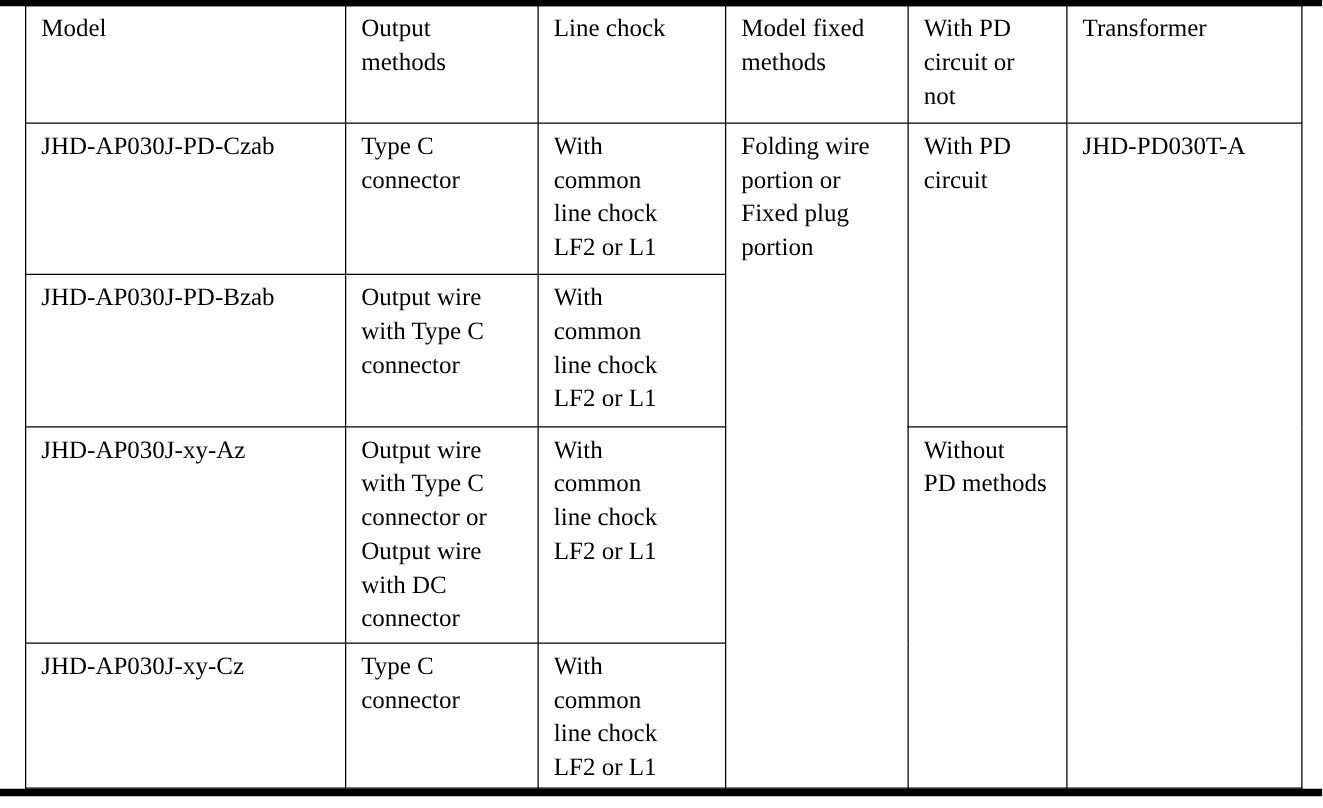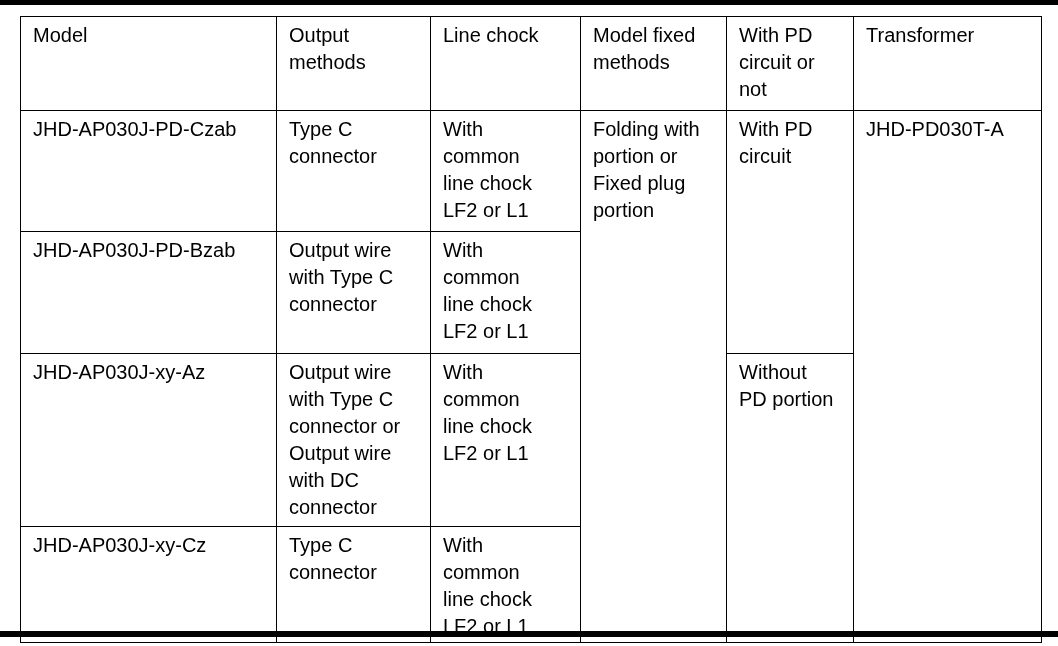--- a/index.html
+++ b/index.html
@@ -21,24 +21,25 @@
     left: 0;
     width: 1058px;
     background: #000000;
   }
   .rule-top { top: 0; height: 5px; }
   .rule-bottom { top: 631px; height: 6px; }
 
   table.spec {
     position: absolute;
     left: 20px;
-    top: 16px;
+    top: 4px;
     width: 1021px;
     border-collapse: collapse;
     table-layout: fixed;
+    font-family: Liberation Serif, serif;
   }
   table.spec th,
   table.spec td {
     border: 1.5px solid #000000;
     vertical-align: top;
     text-align: left;
     font-size: 20px;
     line-height: 27px;
     font-weight: 400;
     padding: 5px 6px 0 12px;
@@ -90,21 +91,21 @@
     </thead>
     <tbody>
       <tr class="r-0">
         <td>JHD-AP030J-PD-Czab</td>
         <td>Type C
 connector</td>
         <td>With
 common
 line chock
 LF2 or L1</td>
-        <td rowspan="4">Folding with
+        <td rowspan="4">Folding wire
 portion or
 Fixed plug
 portion</td>
         <td rowspan="2">With PD
 circuit</td>
         <td rowspan="4">JHD-PD030T-A</td>
       </tr>
       <tr class="r-1">
         <td>JHD-AP030J-PD-Bzab</td>
         <td>Output wire
@@ -121,21 +122,21 @@
 with Type C
 connector or
 Output wire
 with DC
 connector</td>
         <td>With
 common
 line chock
 LF2 or L1</td>
         <td rowspan="2">Without
-PD portion</td>
+PD methods</td>
       </tr>
       <tr class="r-3">
         <td>JHD-AP030J-xy-Cz</td>
         <td>Type C
 connector</td>
         <td>With
 common
 line chock
 LF2 or L1</td>
       </tr>

